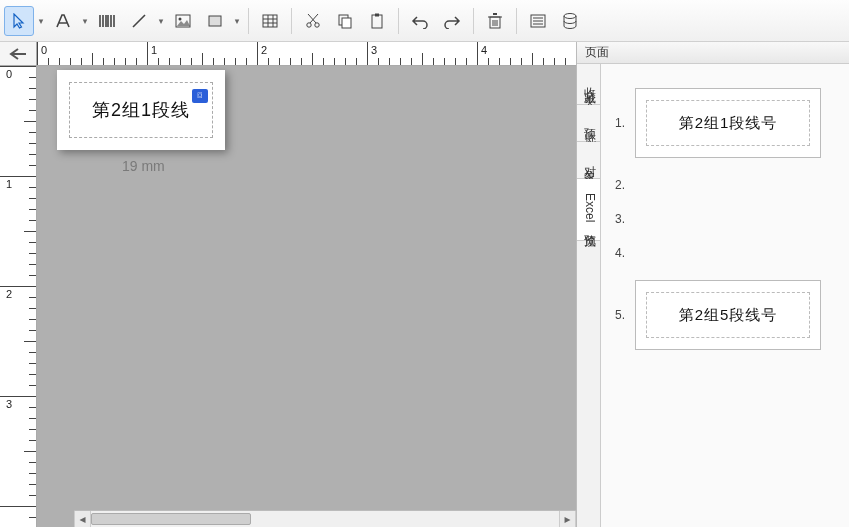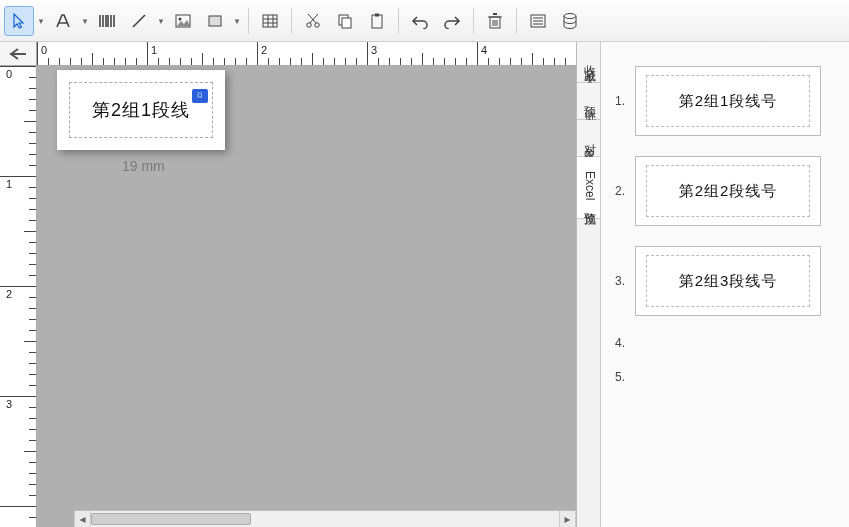--- a/index.html
+++ b/index.html
@@ -42,21 +42,21 @@
   .panel-title { height:22px; background:linear-gradient(#f8f8f8,#e8e8e8); border-bottom:1px solid #ccc; padding:2px 8px; font-size:12px; color:#333;}
   .panel-body { flex:1; display:flex; overflow:hidden;}
   .vtabs { width:24px; display:flex; flex-direction:column; border-right:1px solid #ccc; background:#f2f2f2;}
   .vtab { flex:0 0 auto; padding:14px 2px; writing-mode:vertical-rl; text-orientation:upright; font-size:12px; color:#333; border-bottom:1px solid #ccc; cursor:pointer; text-align:center; letter-spacing:4px; background:#f4f4f4;}
   .vtab.en { writing-mode:vertical-rl; text-orientation:mixed; letter-spacing:0; }
   .vtab.active { background:#fff; }
   .thumbs { flex:1; overflow:auto; padding:6px 8px;}
   .thumb-row { display:flex; align-items:center; gap:10px; margin-bottom:20px; margin-top:18px;}
   .thumb-num { width:16px; text-align:right; color:#444; font-size:12px;}
   .thumb { width:186px; height:70px; background:#fff; border:1px solid #bbb; display:flex; align-items:center; justify-content:center; }
-  .thumb-inner { width:164px; height:52px; border:1px dashed #bbb; display:flex; align-items:center; justify-content:center;}
+  .thumb-inner { width:164px; height:46px; border:1px dashed #bbb; display:flex; align-items:center; justify-content:center;}
   .thumb-text { font-size:15px; color:#111; letter-spacing:1px;}
 
   
   .hscroll { position:absolute; left:37px; right:0; bottom:0; height:17px; background:#f0f0f0; border-top:1px solid #bbb; display:flex; align-items:center;}
   .hscroll .arrow { width:17px; height:17px; display:flex; align-items:center; justify-content:center; color:#666; background:#eaeaea; border-left:1px solid #ccc; border-right:1px solid #ccc;}
   .hscroll .track { flex:1; height:100%; background:#f0f0f0; position:relative;}
   .hscroll .knob { position:absolute; left:0; top:2px; bottom:2px; width:160px; background:#cfcfcf; border:1px solid #aaa; border-radius:2px;}
 
   svg { display:block; }
 </style>
@@ -325,55 +325,51 @@
               <div class="knob"></div>
             </div>
           <div class="arrow">▸</div>
         </div>
       </div>
     </div>
 
   </div>
 
   <div class="right-panel">
+    <div class="panel-title">页面</div>
     <div class="panel-body">
       <div class="vtabs">
         <div class="vtab">收藏夹</div>
         <div class="vtab">预览</div>
         <div class="vtab">对象</div>
         <div class="vtab en active">Excel 预览</div>
       </div>
       <div class="thumbs" id="thumbs">
           <div class="thumb-row">
             <div class="thumb-num">1.</div>
             <div class="thumb">
               <div class="thumb-inner">
                 <div class="thumb-text">第2组1段线号</div>
               </div>
             </div>
           </div>
           <div class="thumb-row">
             <div class="thumb-num">2.</div>
+          </div>
+          <div class="thumb-row">
+            <div class="thumb-num">3.</div>
+          </div>
+          <div class="thumb-row">
+            <div class="thumb-num">4.</div>
+          </div>
+          <div class="thumb-row">
+            <div class="thumb-num">5.</div>
             <div class="thumb">
               <div class="thumb-inner">
-                <div class="thumb-text">第2组2段线号</div>
+                <div class="thumb-text">第2组5段线号</div>
               </div>
             </div>
           </div>
-          <div class="thumb-row">
-            <div class="thumb-num">3.</div>
-            <div class="thumb">
-              <div class="thumb-inner">
-                <div class="thumb-text">第2组3段线号</div>
-              </div>
-            </div>
-          </div>
-          <div class="thumb-row">
-            <div class="thumb-num">4.</div>
-          </div>
-          <div class="thumb-row">
-            <div class="thumb-num">5.</div>
-          </div>
         </div>
     </div>
   </div>
 
 </div>
 
 </body></html>

